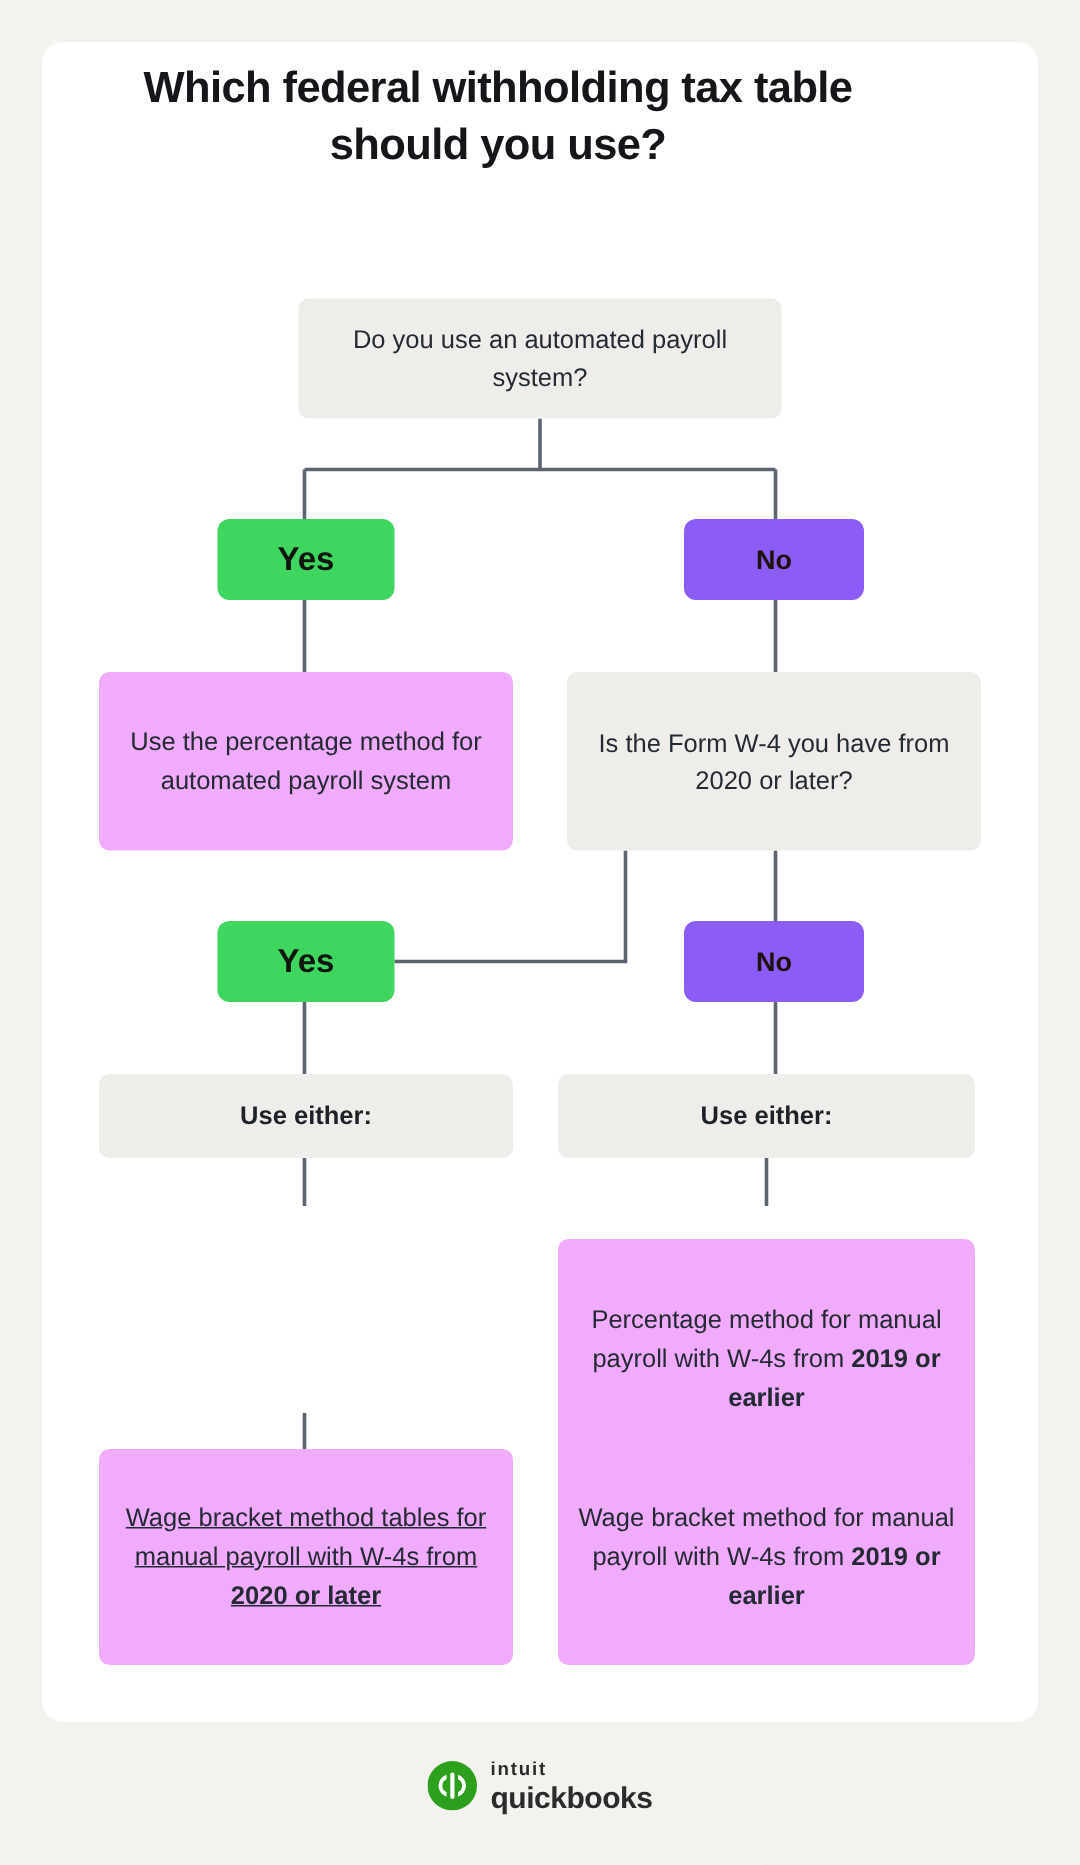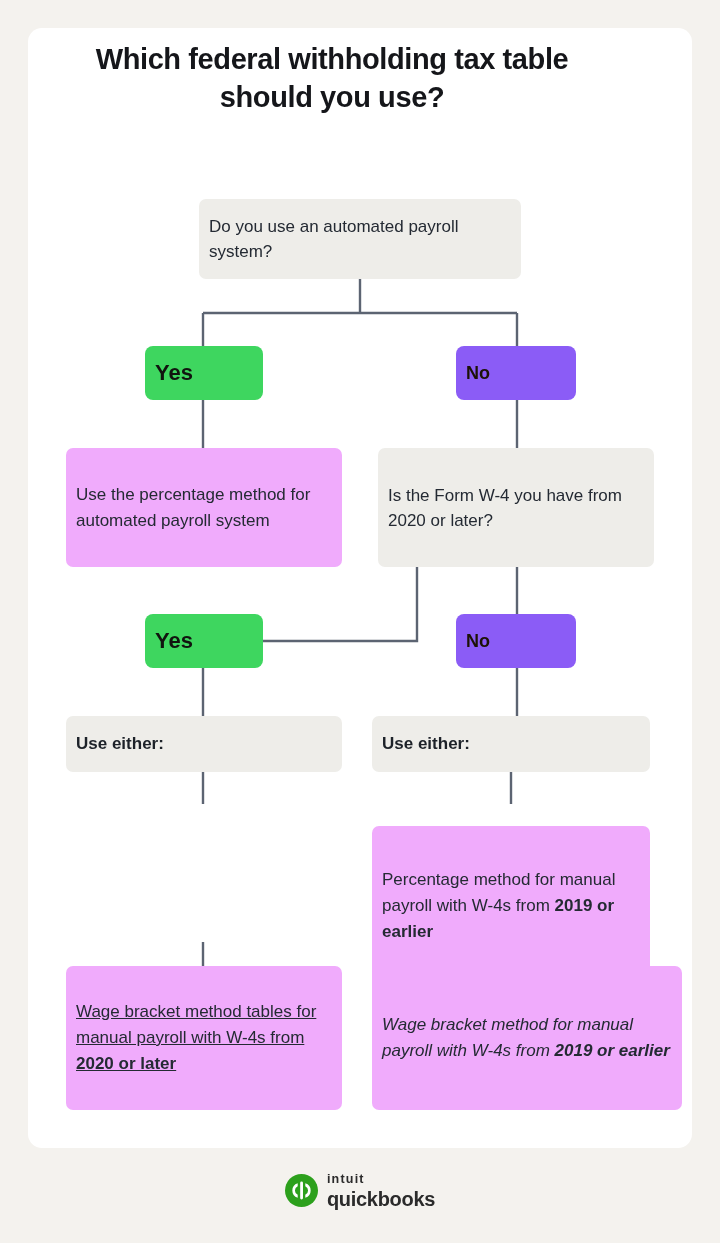--- a/index.html
+++ b/index.html
@@ -57,20 +57,21 @@
     pointer-events: none;
   }
 
   
   .node {
     position: absolute;
     box-sizing: border-box;
     display: flex;
     align-items: center;
     justify-content: center;
+    text-align: center;
     border-radius: 7px;
     color: #242a33;
   }
 
   .node .txt {
     display: block;
     width: 100%;
     padding: 0 10px;
     box-sizing: border-box;
   }
@@ -122,21 +123,21 @@
   #node-no1       { left: 456px; top: 346px; width: 120px; height: 54px; }
   #node-blue-auto { left: 66px;  top: 448px; width: 276px; height: 119px; }
   #node-q2        { left: 378px; top: 448px; width: 276px; height: 119px; }
   #node-yes2      { left: 145px; top: 614px; width: 118px; height: 54px; }
   #node-no2       { left: 456px; top: 614px; width: 120px; height: 54px; }
   #node-ue-left   { left: 66px;  top: 716px; width: 276px; height: 56px; }
   #node-ue-right  { left: 372px; top: 716px; width: 278px; height: 56px; }
   #node-pct-left  { left: 66px;  top: 804px; width: 276px; height: 138px; }
   #node-pct-right { left: 372px; top: 804px; width: 278px; height: 160px; margin-top: 22px; }
   #node-wb-left   { left: 66px;  top: 966px; width: 276px; height: 144px; text-decoration: underline; }
-  #node-wb-right  { left: 372px; top: 966px; width: 310px; height: 144px; font-style: italic; }
+  #node-wb-right  { left: 372px; top: 966px; width: 278px; height: 144px; }
 
   
   .logo {
     position: absolute;
     left: 0;
     top: 1173px;
     width: 720px;
     display: flex;
     align-items: center;
     justify-content: center;

